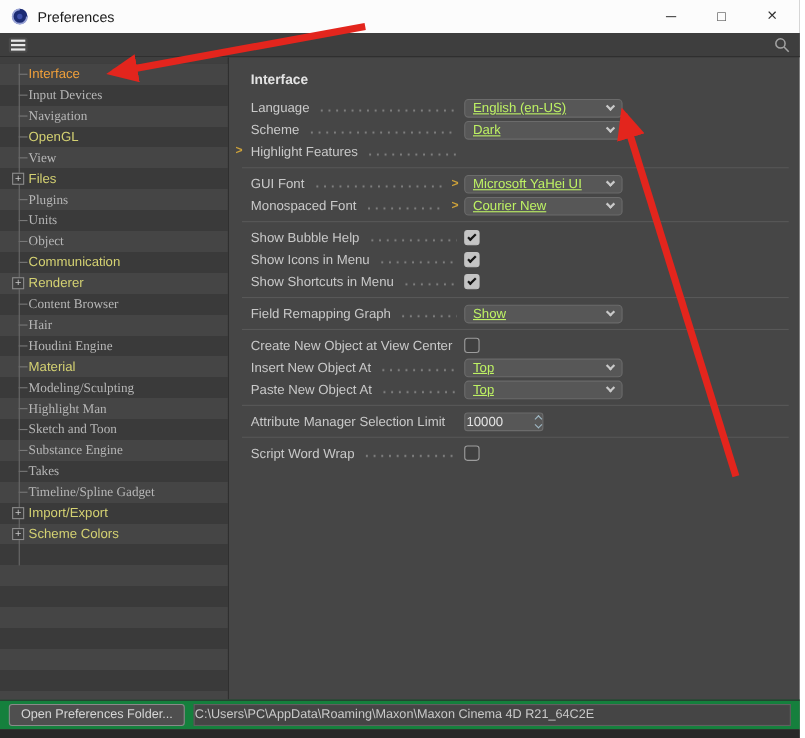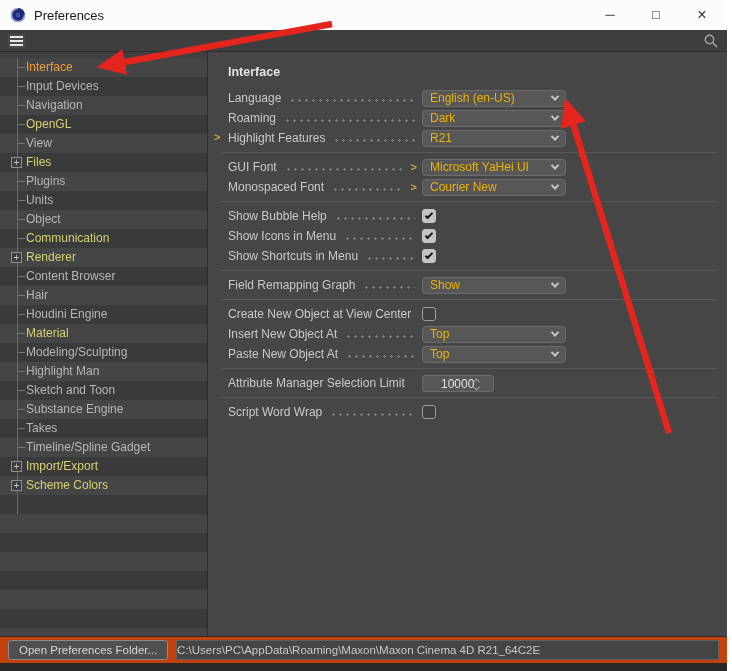--- a/index.html
+++ b/index.html
@@ -34,21 +34,21 @@
              position:relative; padding-top:6px; }
   .sb-list { min-height:100%;
       background:repeating-linear-gradient(#454545 0 19px, #3a3a3a 19px 38px); }
   .tree-line { position:absolute; left:17px; top:6px; width:1px; height:456px; background:#6a6a6a; }
   .sb-row { height:19px; line-height:19px; padding-left:26px; position:relative;
             font-size:12px; white-space:nowrap; cursor:default; }
   .tree-dash { position:absolute; left:17px; top:9px; width:8px; border-top:1px solid #787878; }
   .tree-plus { position:absolute; left:11px; top:4px; width:11px; height:11px;
                border:1px solid #8d8d8d; background:#3d3d3d; color:#c9c9c9;
                font-size:10px; line-height:9px; text-align:center; z-index:2; }
-  .sb-row.normal   .sb-label { color:#b6b6b6; }
+  .sb-row.normal   .sb-label { color:#b6b6b6;font-family:Liberation Serif, serif; }
   .sb-row.modified .sb-label { color:#d4d172;text-align:right; }
   .sb-row.selected .sb-label { color:#ef9f3a; }
 
   
   .main { flex:1; padding:10px 10px 0 20px; position:relative; overflow:hidden; }
   .heading { font-size:12.5px; font-weight:bold; color:#e3e3e3; height:20px;
              line-height:20px; margin-bottom:6px; }
   .row { display:flex; align-items:center; height:20px; position:relative; }
   .lbl-wrap { display:flex; width:194px; flex:0 0 194px; align-items:center; height:20px; }
   .label { font-size:12px; color:#c9c9c9; white-space:nowrap; }
@@ -56,41 +56,41 @@
             background-image:radial-gradient(circle, #7e7e7e 1px, rgba(0,0,0,0) 1.3px);
             background-size:7px 3px; background-repeat:repeat-x; }
   .pre-arrow, .left-arrow { color:#cfa33a; font-size:11px; font-weight:bold; }
   .pre-arrow { margin-right:5px; }
   .left-arrow { position:absolute; left:-14px; top:3px; }
   .sep { height:1px; background:#585858; margin:4px 0 4px -8px; }
 
   .dropdown { width:144px; flex:0 0 144px; height:17px; background:#575757;
               border:1px solid #6b6b6b; border-radius:4px; display:flex;
               align-items:center; padding:0 7px; cursor:default; }
-  .dd-value { font-size:12px; color:#eab308; white-space:nowrap; overflow:hidden; }
+  .dd-value { font-size:12px; color:#bef264; white-space:nowrap; overflow:hidden;text-decoration:underline; }
   .chev { margin-left:auto; width:6px; height:6px; border-right:2px solid #c9c9c9;
           border-bottom:2px solid #c9c9c9; transform:rotate(45deg) translate(-1px,-1px); }
   .cb { width:14px; height:14px; border-radius:3px; background:#404040;
         border:1px solid #9d9d9d; position:relative; }
   .cb.on { background:#c4c4c4; border-color:#c4c4c4; }
   .check { position:absolute; left:2px; top:3px; width:8px; height:4px;
            border-left:2px solid #151515; border-bottom:2px solid #151515;
            transform:rotate(-45deg); }
   .spinner { width:72px; flex:0 0 72px; height:17px; background:#575757;
              border:1px solid #6b6b6b; border-radius:3px; display:flex;
-             align-items:flex-end; padding:0 18px; }
+             align-items:center; padding:0 1px; }
   .spin-val { font-size:12px; color:#e3e3e3; }
   .spin-arrows { margin-left:auto; display:flex; flex-direction:column; gap:3px; }
   .spin-arrows .chev { margin:0; width:5px; height:5px;
                        border-color:#9fb8c4; border-width:1.5px; }
   .spin-arrows .up { transform:rotate(-135deg) translate(-1px,-1px); }
   .spin-arrows .dn { transform:rotate(45deg) translate(-1px,-1px); }
 
   
-  .footer { flex:0 0 27px; background:#c2410c; border-top:1px solid #2c2c2c;
+  .footer { flex:0 0 27px; background:#15803d; border-top:1px solid #2c2c2c;
             display:flex; align-items:center; padding:0 8px;justify-content:center; }
   .footer button { height:20px; background:#4f4f4f; border:1px solid #8a8a8a;
                    border-radius:3px; color:#d6d6d6; font-size:11.5px;
                    font-family:"Liberation Sans", sans-serif; padding:0 10px; }
   .path { flex:1; height:20px; line-height:18px; border:1px solid #606060;
           background:#454545; margin-left:8px; padding:0 0; font-size:11.5px;
           color:#c9c9c9; white-space:nowrap; overflow:hidden; }
   .bottom-strip { flex:0 0 8px; background:#282828; }
 
   
@@ -169,37 +169,33 @@
               <span class="label">Language</span>
               <span class="leader"></span>
             </div>
             <div class="dropdown">
               <span class="dd-value">English (en-US)</span>
               <span class="chev"></span>
             </div>
           </div>
           <div class="row">
             <div class="lbl-wrap">
-              <span class="label">Roaming</span>
+              <span class="label">Scheme</span>
               <span class="leader"></span>
             </div>
             <div class="dropdown">
               <span class="dd-value">Dark</span>
               <span class="chev"></span>
             </div>
           </div>
           <div class="row">
             <span class="left-arrow">&gt;</span>
             <div class="lbl-wrap">
               <span class="label">Highlight Features</span>
               <span class="leader"></span>
-            </div>
-            <div class="dropdown">
-              <span class="dd-value">R21</span>
-              <span class="chev"></span>
             </div>
           </div>
           <div class="sep"></div>
           <div class="row">
             <div class="lbl-wrap">
               <span class="label">GUI Font</span>
               <span class="leader"></span>
               <span class="pre-arrow">&gt;</span>
             </div>
             <div class="dropdown">

